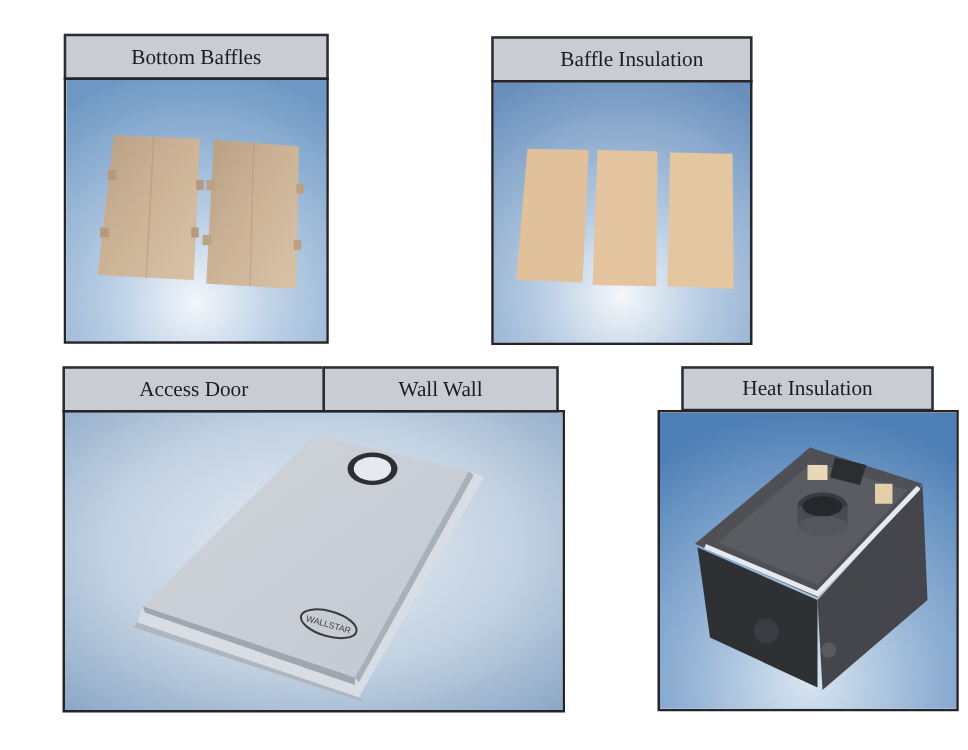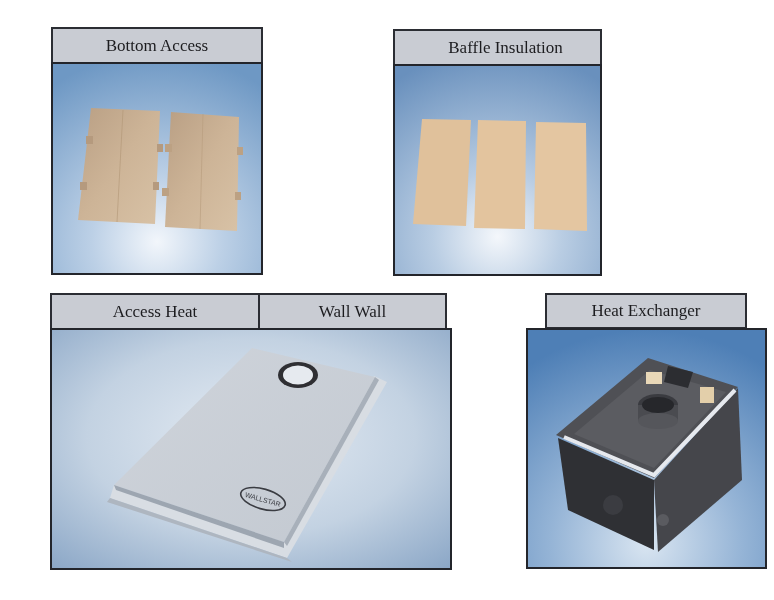--- a/index.html
+++ b/index.html
@@ -35,21 +35,21 @@
     .photo svg {
       display: block;
       width: 100%;
       height: 100%;
     }
   </style>
 </head>
 <body>
 
 <div class="label" style="left:51px; top:27px; width:212px; height:37px;">
-  <span>Bottom Access</span>
+  <span>Bottom Baffles</span>
 </div>
 <div class="photo" style="left:51px; top:62px; width:212px; height:213px;">
   <svg viewBox="0 0 208 209" preserveAspectRatio="none">
     <defs>
       <radialGradient id="bg1" cx="0.5" cy="0.85" r="0.9">
         <stop offset="0" stop-color="#f2f6fb"></stop>
         <stop offset="0.35" stop-color="#bcd0e6"></stop>
         <stop offset="1" stop-color="#6e98c4"></stop>
       </radialGradient>
       <linearGradient id="met1" x1="0" y1="0" x2="1" y2="1">
@@ -89,21 +89,21 @@
       </radialGradient>
     </defs>
     <rect width="205" height="208" fill="url(#bg2)"></rect>
     <polygon points="27,53 76,54 71,160 18,158" fill="#e0c19b"></polygon>
     <polygon points="83,54 131,55 130,163 79,162" fill="#e3c49e"></polygon>
     <polygon points="141,56 191,57 192,165 139,163" fill="#e4c6a1"></polygon>
   </svg>
 </div>
 
 <div class="label" style="left:50px; top:293px; width:210px; height:37px;">
-  <span>Access Heat</span>
+  <span>Access Door</span>
 </div>
 <div class="label" style="left:258px; top:293px; width:189px; height:37px;">
   <span>Wall Wall</span>
 </div>
 <div class="photo" style="left:50px; top:328px; width:402px; height:242px;">
   <svg viewBox="0 0 398 238" preserveAspectRatio="none">
     <defs>
       <radialGradient id="bg3" cx="0.5" cy="0.45" r="0.75">
         <stop offset="0" stop-color="#e4ebf3"></stop>
         <stop offset="0.55" stop-color="#c3d2e2"></stop>
@@ -125,21 +125,21 @@
 
     <ellipse cx="246" cy="45" rx="20" ry="13" fill="#2f2f33"></ellipse>
     <ellipse cx="246" cy="45" rx="15" ry="9.5" fill="#e6eaef"></ellipse>
 
     <ellipse cx="211" cy="169" rx="23" ry="10" fill="none" stroke="#3a3c42" stroke-width="1.6" transform="rotate(16 211 169)"></ellipse>
     <text x="211" y="172" font-size="7" text-anchor="middle" fill="#3a3c42" font-family="Liberation Sans, sans-serif" transform="rotate(16 211 169)">WALLSTAR</text>
   </svg>
 </div>
 
 <div class="label" style="left:545px; top:293px; width:202px; height:36px;">
-  <span>Heat Exchanger</span>
+  <span>Heat Insulation</span>
 </div>
 <div class="photo" style="left:526px; top:328px; width:241px; height:241px;">
   <svg viewBox="0 0 237 237" preserveAspectRatio="none">
     <defs>
       <radialGradient id="bg4" cx="0.5" cy="0.9" r="0.9">
         <stop offset="0" stop-color="#d9e5f1"></stop>
         <stop offset="0.45" stop-color="#95b4d6"></stop>
         <stop offset="1" stop-color="#4e7fb6"></stop>
       </radialGradient>
     </defs>

